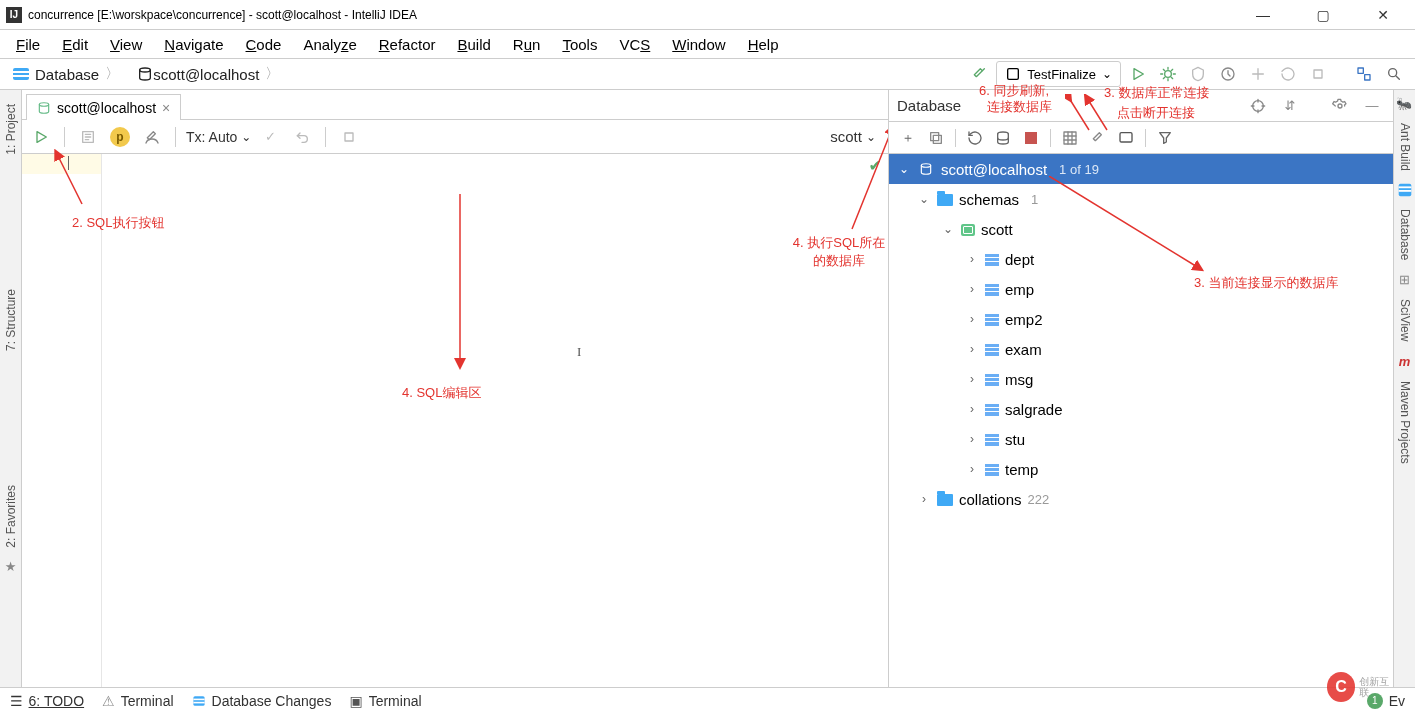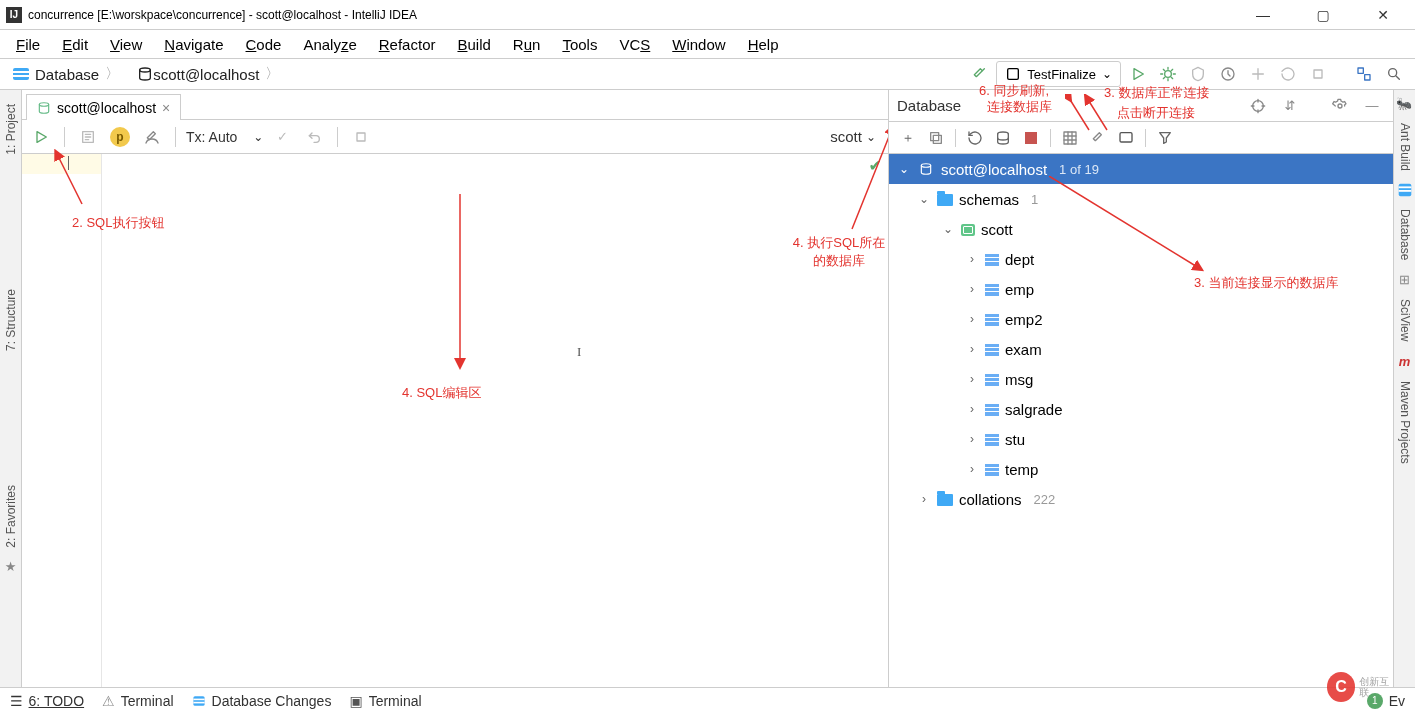--- a/index.html
+++ b/index.html
@@ -38,21 +38,21 @@
 .left-gutter .tab { writing-mode: vertical-lr; transform: rotate(180deg); font-size: 12px; color: #535353; cursor: pointer; padding: 6px 2px; }
 .left-gutter .sq { width: 14px; height: 14px; }
 
 .editor-wrap { flex: 1; display: flex; flex-direction: column; min-width: 0; }
 .tabs { height: 30px; display: flex; align-items: flex-end; border-bottom: 1px solid #cdcdcd; padding-left: 4px; }
 .tab-item { display: flex; align-items: center; height: 26px; padding: 0 10px; gap: 6px; border: 1px solid #cdcdcd; border-bottom: none; background: #fff; font-size: 14px; cursor: pointer; position: relative; top: 1px; }
 .tab-item .x { color: #888; font-size: 14px; }
 
 .etoolbar { height: 34px; display: flex; align-items: center; border-bottom: 1px solid #cdcdcd; padding: 0 6px; gap: 6px; }
 .etoolbar .sep { width: 1px; height: 20px; background: #cdcdcd; margin: 0 4px; }
-.etoolbar .tx { font-size: 14px; color: #333; display: flex; align-items: center; gap: 16px; cursor: pointer; }
+.etoolbar .tx { font-size: 14px; color: #333; display: flex; align-items: center; gap: 4px; cursor: pointer; }
 .etoolbar .fill { flex: 1; }
 .etoolbar .scott { font-size: 15px; color: #333; margin-right: 6px; display: flex; align-items: center; gap: 4px; }
 .p-badge { width: 20px; height: 20px; border-radius: 50%; background: #f2c94c; color: #7a5b00; font-weight: bold; display: inline-flex; align-items: center; justify-content: center; font-size: 12px; }
 
 .editor-body { flex: 1; position: relative; display: flex; }
 .linegutter { width: 80px; background: #fff; border-right: 1px solid #e6e6e6; position: relative; }
 .linegutter .hl { position: absolute; top: 0; left: 0; right: 0; height: 20px; background: #fffbe6; }
 .linegutter .caret-l { position: absolute; top: 2px; left: 46px; width: 8px; height: 14px; border-left: 1px solid #666; }
 .edit-area { flex: 1; background: #fff; position: relative; }
 .edit-area .chk { position: absolute; top: 2px; right: 6px; color: #59a869; font-size: 16px; }
@@ -465,21 +465,21 @@
         </div>
       <div class="tnode indent3">
           <span class="exp chev">›</span>
           <span class="table-ic"></span>
           <span>temp</span>
         </div>
       <div class="tnode indent1">
         <span class="exp chev">›</span>
         <span class="folder-ic"></span>
         <span>collations</span>
-        <span class="cnt" style="margin-left:6px;">222</span>
+        <span class="cnt" style="">222</span>
       </div>
     </div>
 
     <span class="anno" style="top:184px; left:305px;">3. 当前连接显示的数据库</span>
     <svg class="arrow-svg" style="top:86px; left:160px;" width="160" height="100">
         <line x1="0" y1="0" x2="150" y2="92" stroke="#e3342f" stroke-width="1.5" marker-end="url(#ah1)"></line>
       </svg>
   </div>
 
   <div class="right-gutter">

